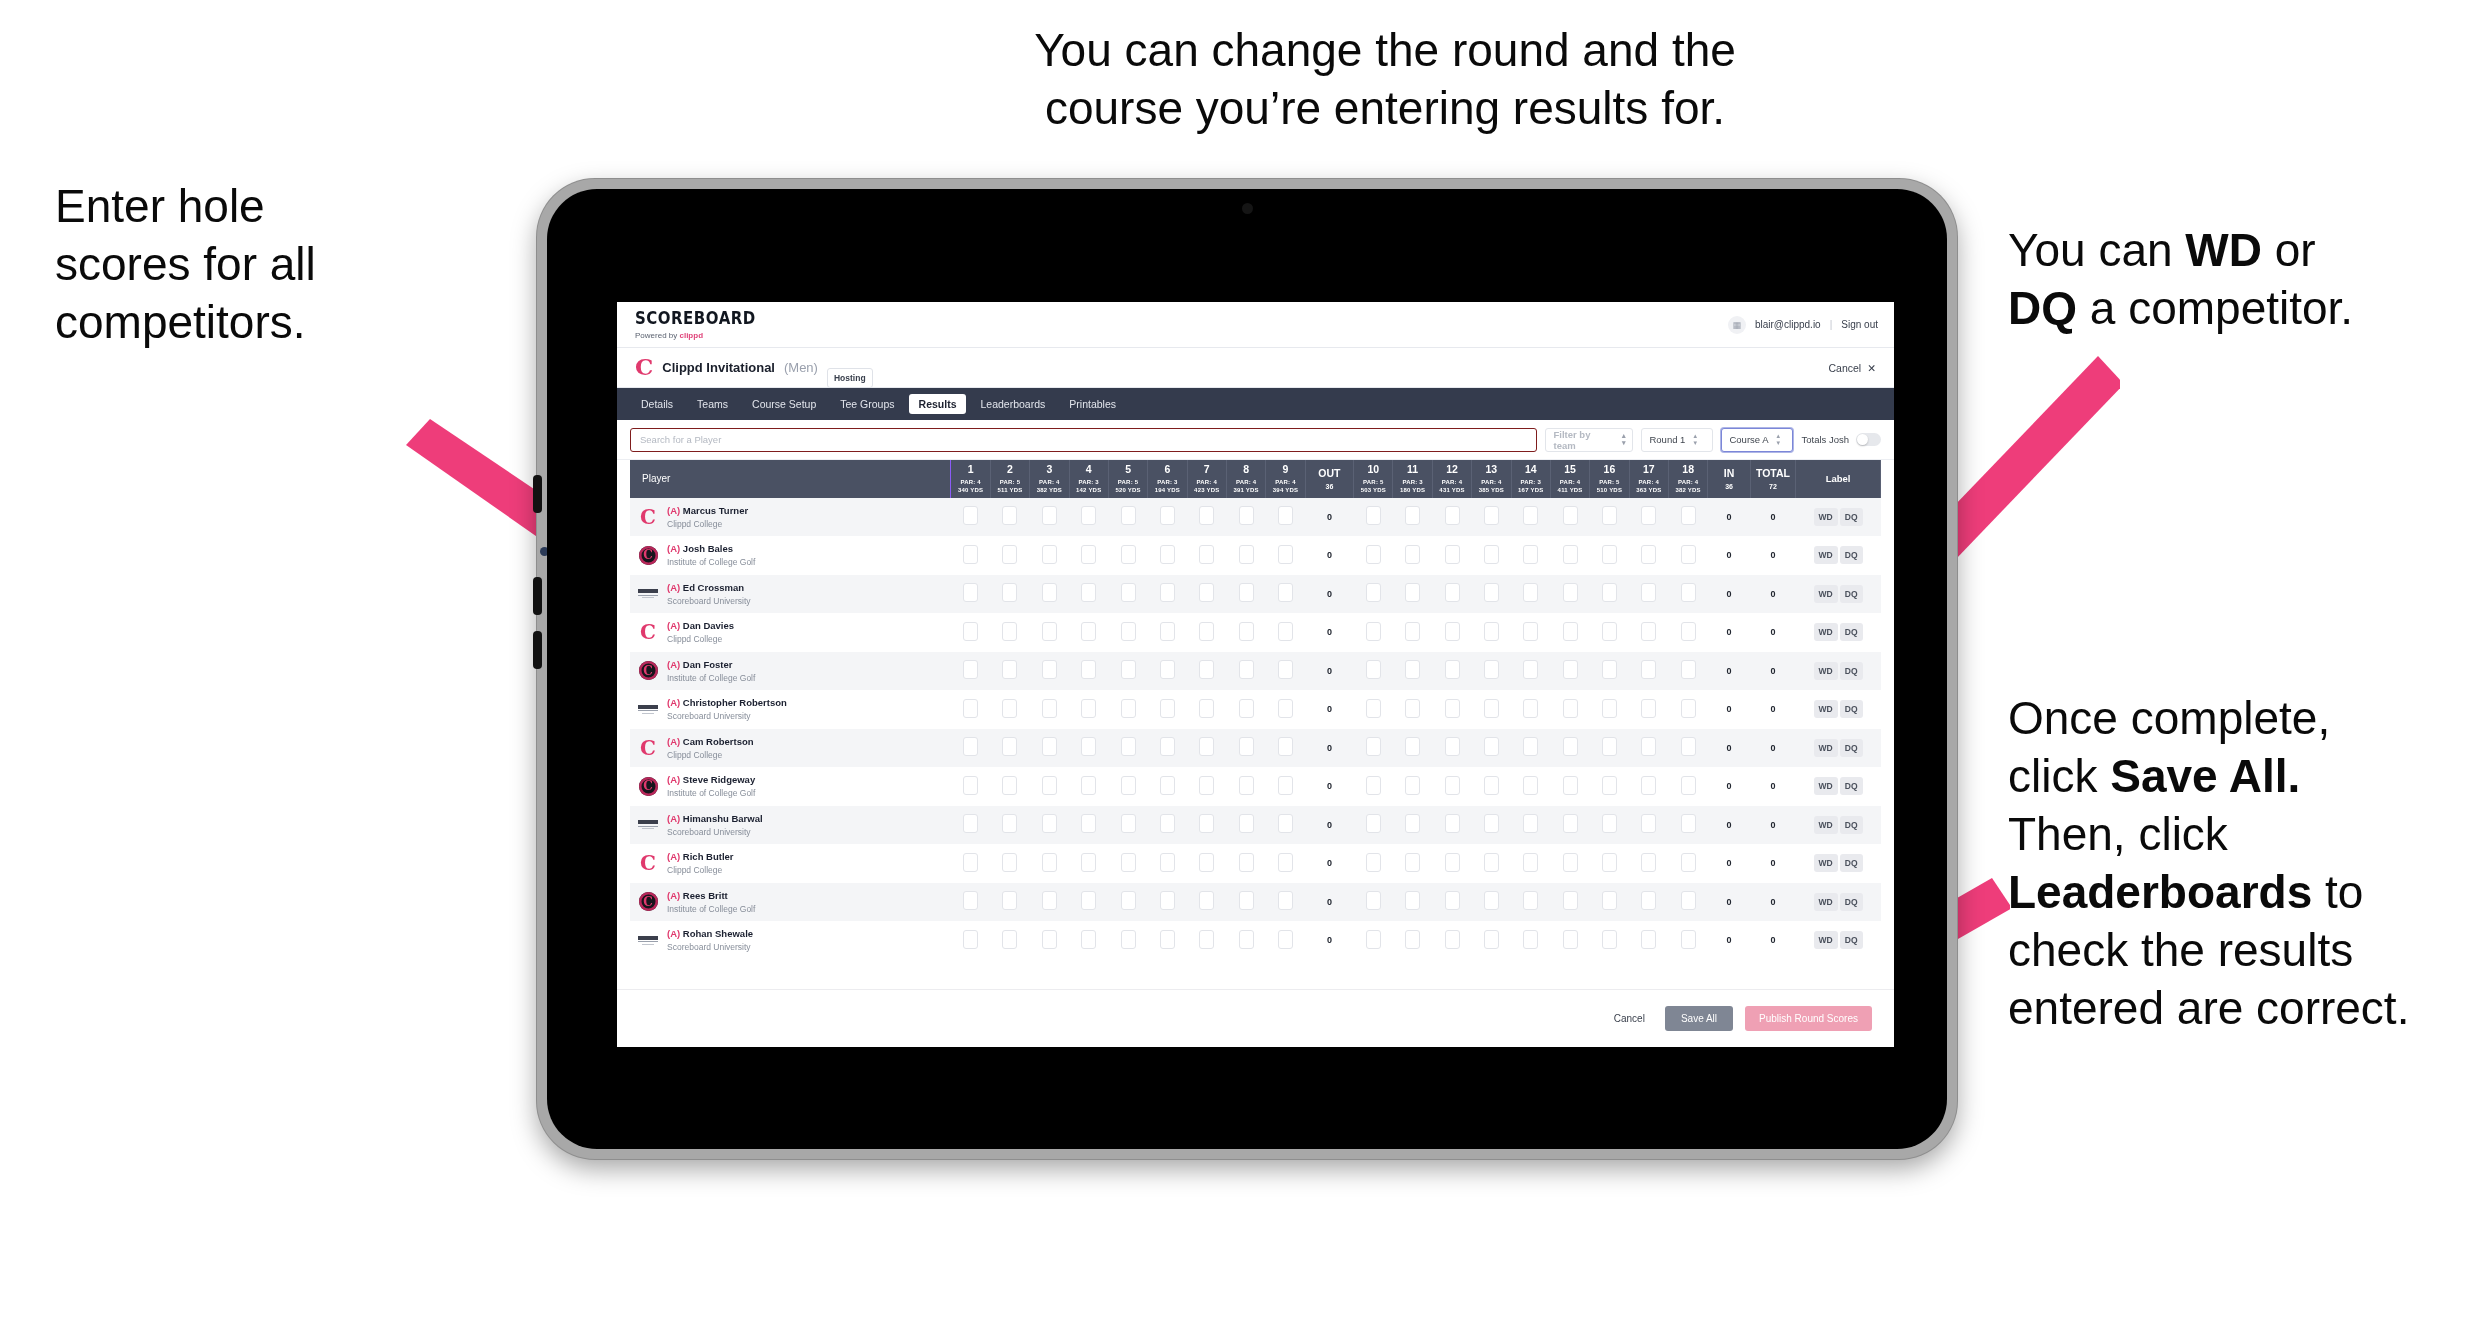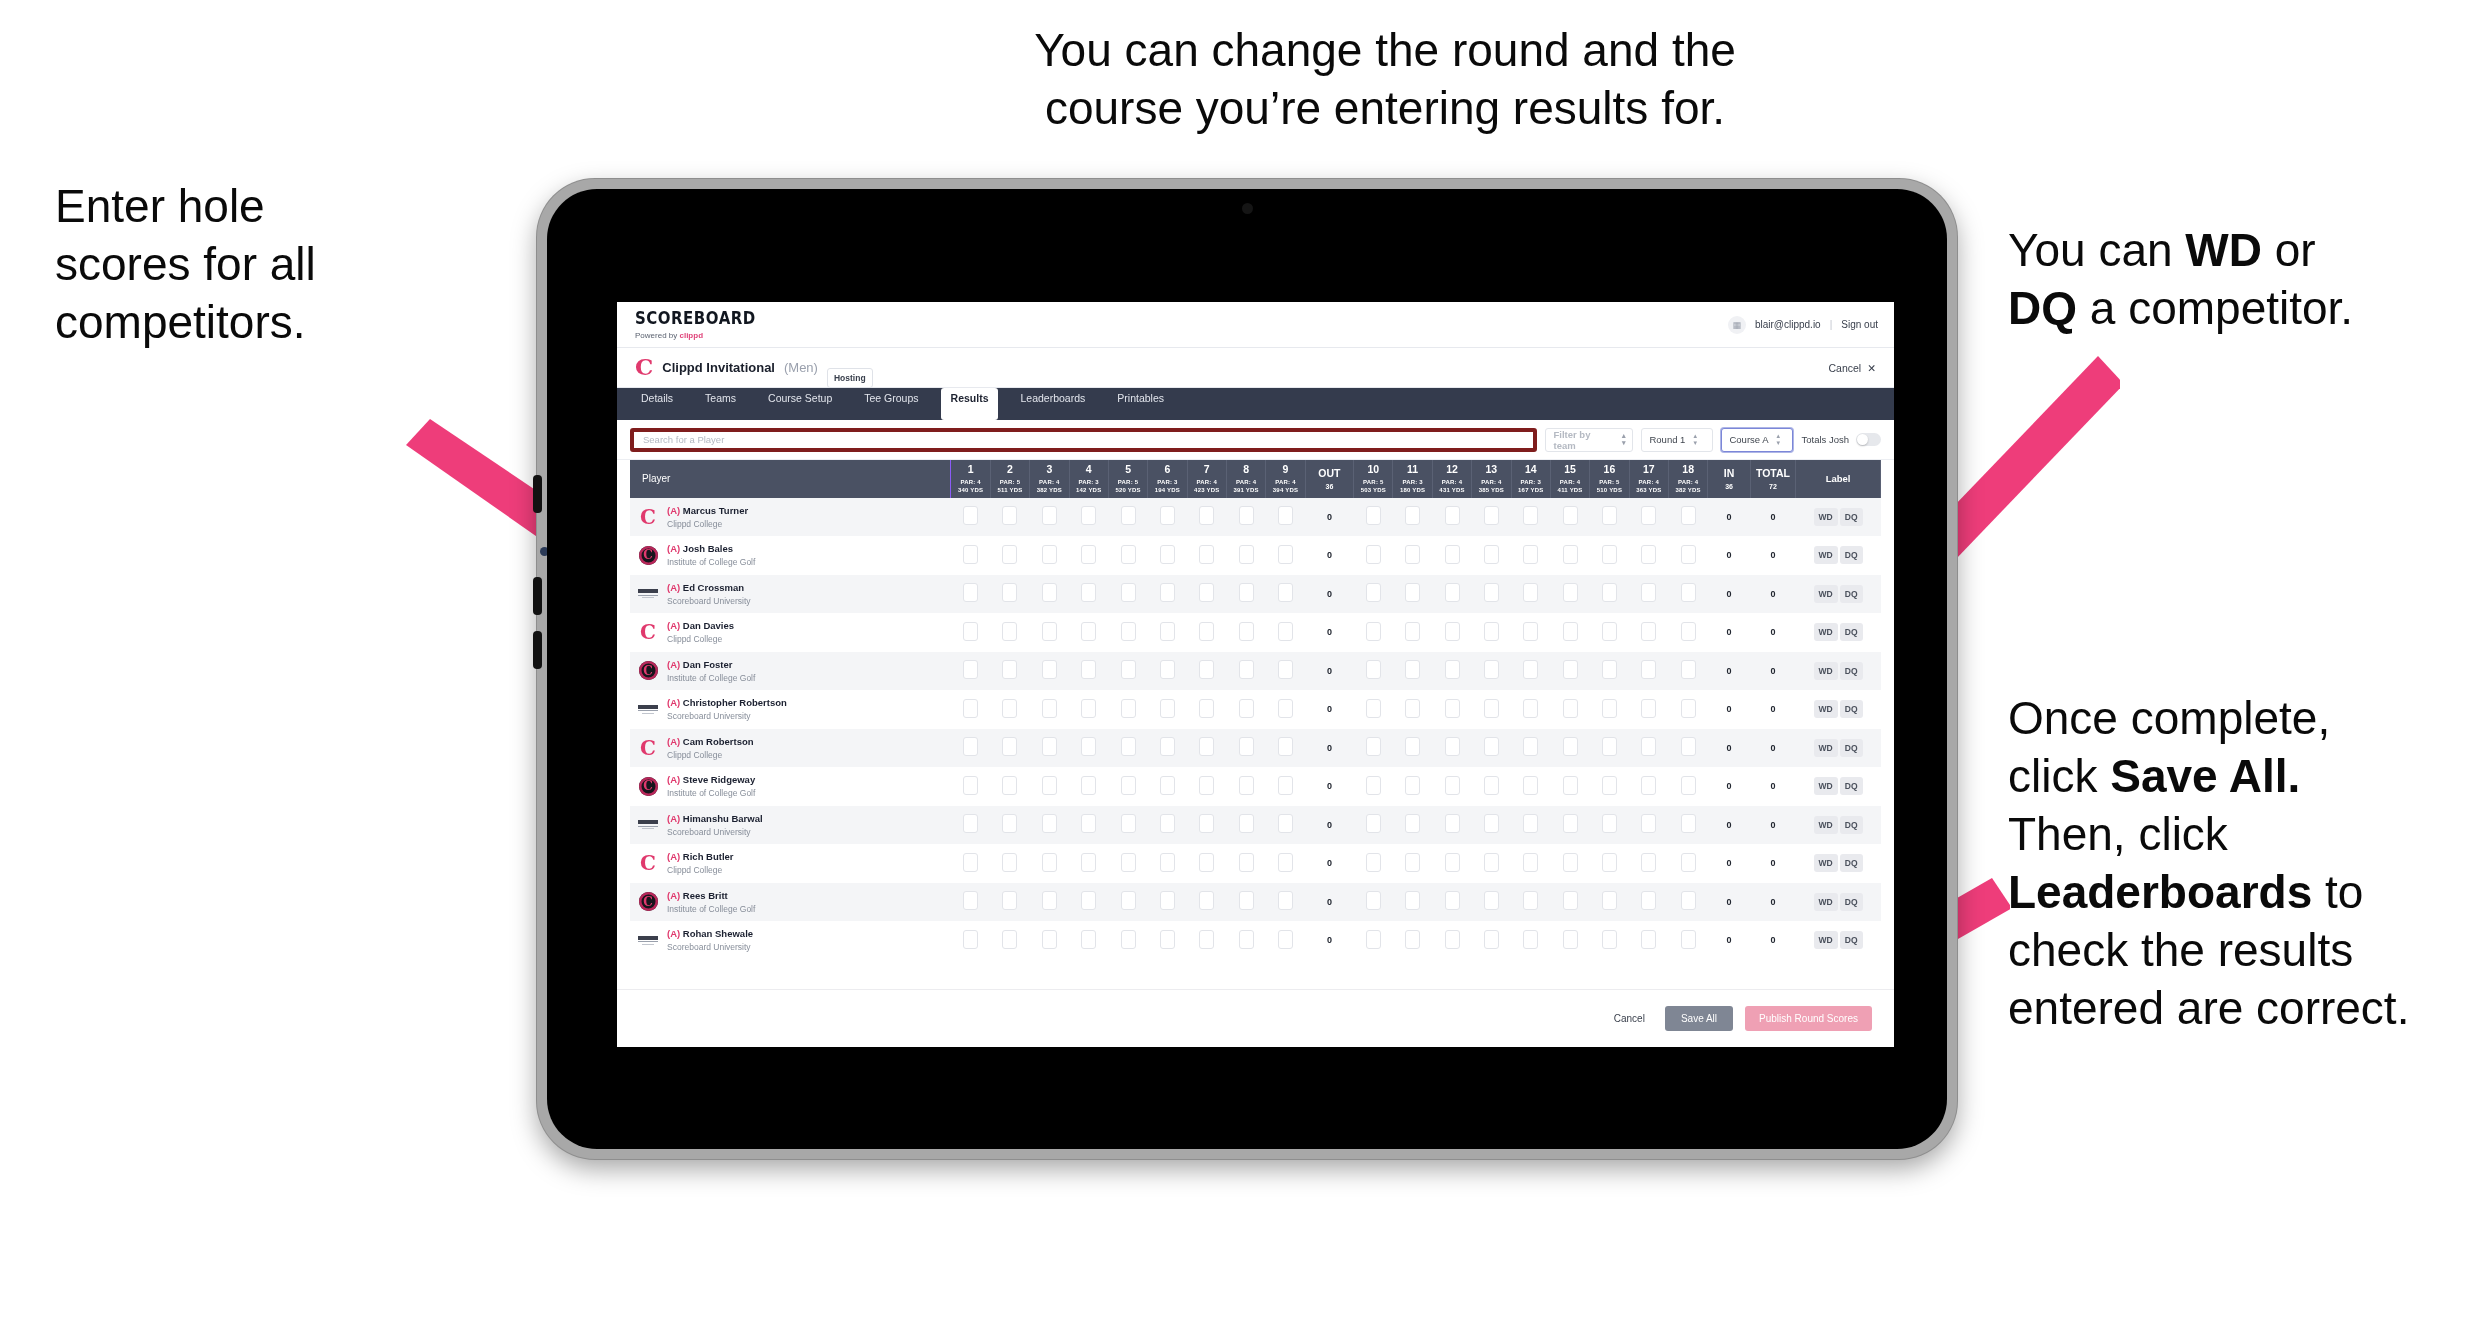--- a/index.html
+++ b/index.html
@@ -103,35 +103,35 @@
     font-size: 8.5px; font-weight:700; color:#3a404d; border:1px solid #dfe2e8;
     border-radius:3px; padding: 4px 6px; background:#fff;margin-top:21px;
   }
   #tour-cancel {
     margin-left:auto; display:flex; align-items:center; gap:6px;
     font-size:10.5px; color:#3a404d; cursor:pointer;
   }
 
   
   #tabbar {
-    height: 32px; background:#343b4d; display:flex; 
-    padding: 0 14px; gap: 12px;
+    height: 32px; background:#343b4d; display:flex; align-items:center;
+    padding: 0 14px; gap: 4px;
   }
   .tab {
     font-size: 10.5px; color:#e2e5ec; padding: 4px 10px; border-radius:3px; cursor:pointer;
   }
   .tab.active { background:#ffffff; color:#1d2230; font-weight:600; }
 
   
   #filterbar {
     height: 40px; background:#fff; display:flex; align-items:center;
     padding: 0 13px; gap: 8px; border-bottom:1px solid #eceef2;
   }
   #search-input {
-    flex: 1; height: 24px; border:4px solid #7f1d1d; border-radius:3px;
+    flex: 1; height: 24px; border:1px solid #7f1d1d; border-radius:3px;
     padding: 0 9px; font-size:9.5px; color:#1f2433; background:#fff;
     font-family:"Liberation Sans", sans-serif;
   }
   #search-input::placeholder { color:#b4b9c2; }
   .select {
     height: 24px; border:1px solid #e2e5ea; border-radius:3px; background:#fff;
     display:flex; align-items:center; gap:8px; padding: 0 7px;
     font-size:9.5px; color:#40464f; cursor:pointer;
   }
   .select.ghost { color:#b4b9c2; }

